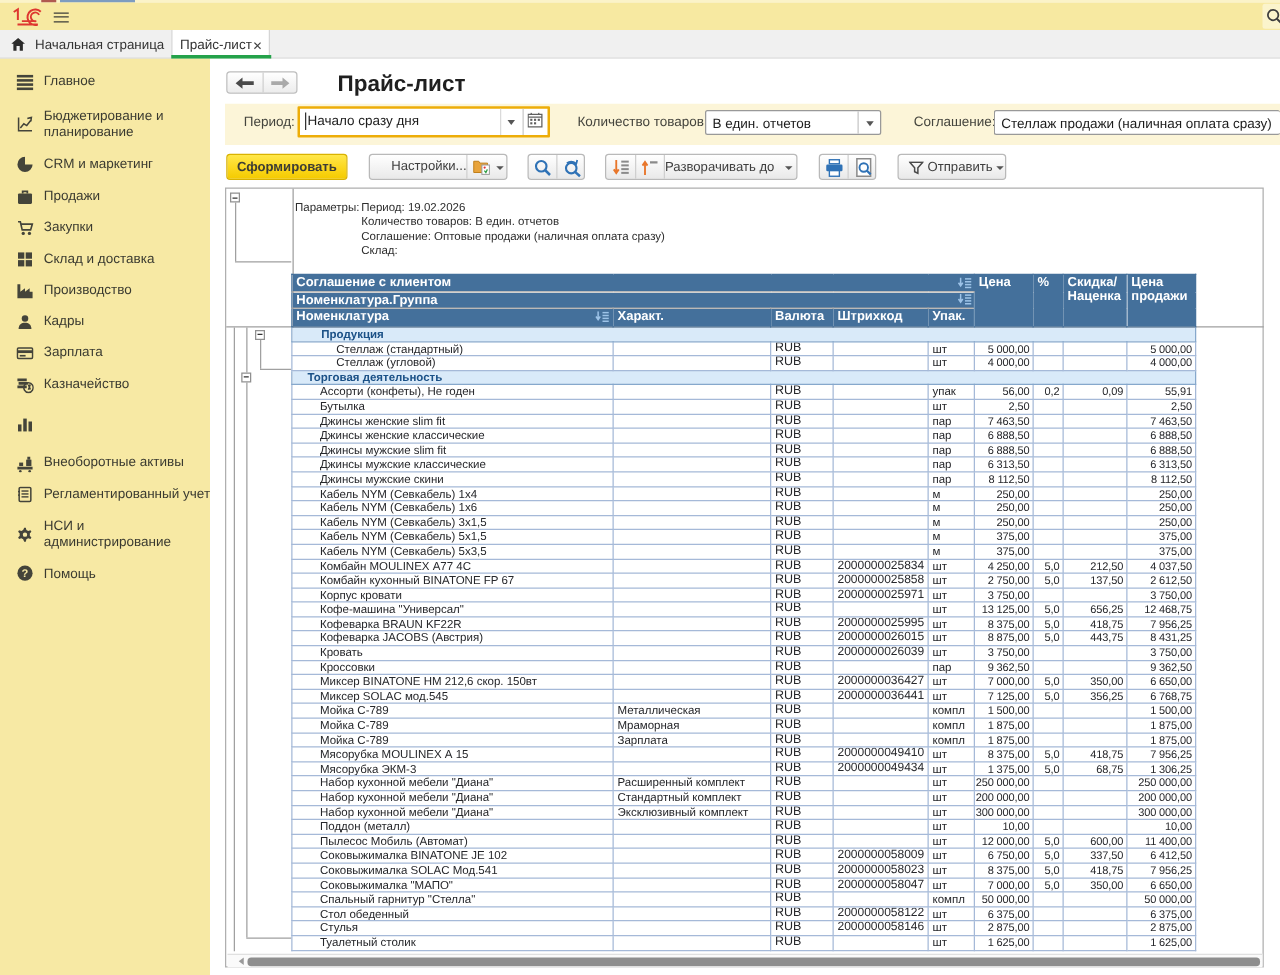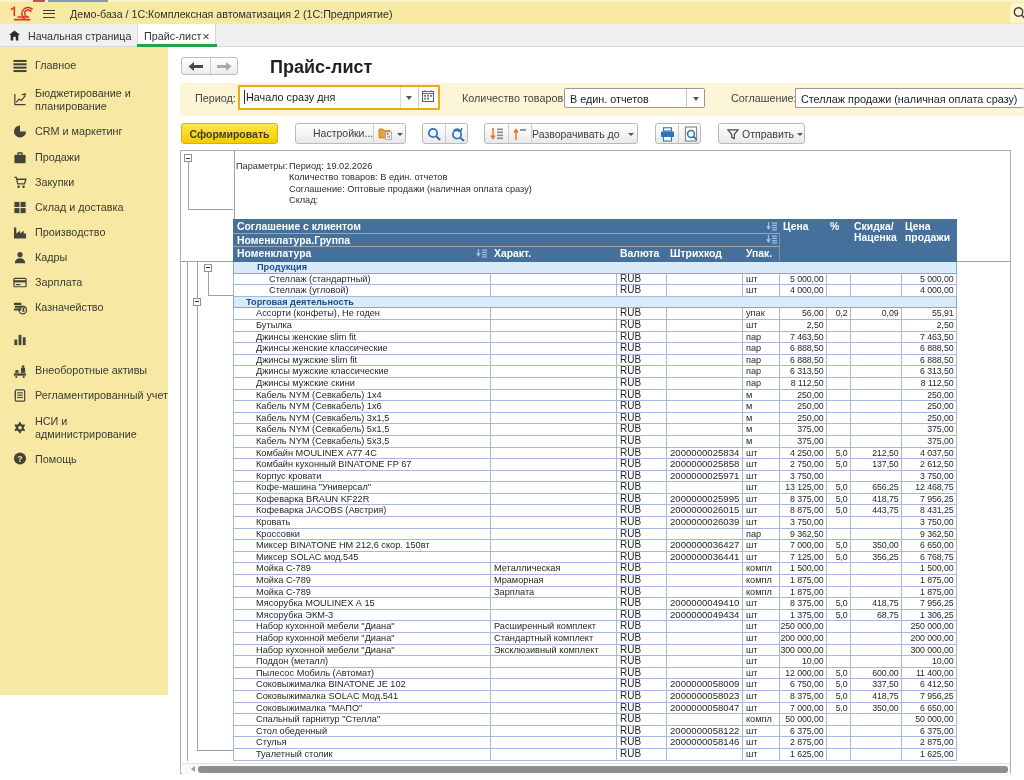--- a/index.html
+++ b/index.html
@@ -14,21 +14,21 @@
 #srchbox{position:absolute;left:1010px;top:1px;width:16px;height:19.5px;background:#FBF4CC;border-radius:2px}
 
 #tabbar{position:absolute;left:0;top:24px;width:1024px;height:23px;background:#F0F0F0;border-bottom:1px solid #D9D9D9}
 #tab1{position:absolute;left:0;top:0;width:137px;height:23px;font-size:10.7px;color:#333;white-space:nowrap}
 #tab1 span{position:absolute;left:28px;top:5.5px}
 #tab2{position:absolute;left:137px;top:0;width:79px;height:23px;background:#fff;border-left:1px solid #D5D5D5;border-right:1px solid #D5D5D5;font-size:10.8px;color:#333;white-space:nowrap}
 #tab2 .gl{position:absolute;left:-1px;top:20px;width:80px;height:3px;background:#24A24A}
 #tab2 span{position:absolute;left:6px;top:5.5px}
 #tab2 .x{position:absolute;left:64px;top:6.5px;font-size:9.5px;color:#3f3f3f}
 
-#sidebar{position:absolute;left:0;top:47px;width:168px;height:648px;background:#F7E9A4}
+#sidebar{position:absolute;left:0;top:47px;width:168px;height:733px;background:#F7E9A4}
 .sbi{position:absolute;left:35px;font-size:10.8px;line-height:13px;color:#3b3b31;white-space:nowrap}
 .sico{position:absolute;left:13px;width:14px;height:14px}
 
 #main{position:absolute;left:168px;top:47px;width:856px;height:733px;background:#fff}
 #navbtns{position:absolute;left:181px;top:57px;width:57px;height:18px;border:1px solid #bdbdbd;border-radius:3px;background:linear-gradient(#fff,#ececec)}
 #navbtns .sep{position:absolute;left:28px;top:0;width:1px;height:16px;background:#cfcfcf}
 #ptitle{position:absolute;left:270px;top:57px;font-size:18px;font-weight:700;color:#1f1f1f}
 #filterrow{position:absolute;left:180px;top:83px;width:844px;height:33px;background:#FCF5D8}
 .flabel{position:absolute;top:91.5px;font-size:10.8px;color:#45453e}
 .combo{position:absolute;top:88px;height:20px;background:#fff;border:1px solid #999;border-radius:2px;font-size:10.8px;color:#1c1c1c}
@@ -76,21 +76,20 @@
 <div id="topbar" style="top:2px;height:22px">
 
   <svg class="abs" style="left:9px;top:3px" width="27" height="17" viewBox="0 0 27 17">
     <g fill="none" stroke="#DE3730" stroke-width="1.6">
       <path d="M2,4.6 L5.3,2.4 L5.3,11"></path>
       <path d="M23.6,4.4 A6.2,6.2 0 1 0 21.2,14.6 L5,14.6"></path>
       <path d="M22.3,6.9 A3.5,3.5 0 1 0 20,11.9 L8.5,11.9" stroke-width="1.5"></path>
     </g>
   </svg>
   <div id="burger"></div>
-  <div class="title">Демо-база / 1С:Комплексная автоматизация 2  (1С:Предприятие)</div>
   <div id="srchbox">
    <svg class="abs" style="left:3px;top:4px" width="14" height="14" viewBox="0 0 14 14">
      <circle cx="5.5" cy="5" r="4.2" fill="none" stroke="#3e3e3e" stroke-width="1.4"></circle>
      <line x1="8.5" y1="8" x2="12.5" y2="12" stroke="#3e3e3e" stroke-width="1.6"></line>
    </svg>
   </div>
 </div>
 <div id="tabbar">
   <div id="tab1">
     <svg class="abs" style="left:9px;top:6px" width="11" height="11" viewBox="0 0 13 13">

